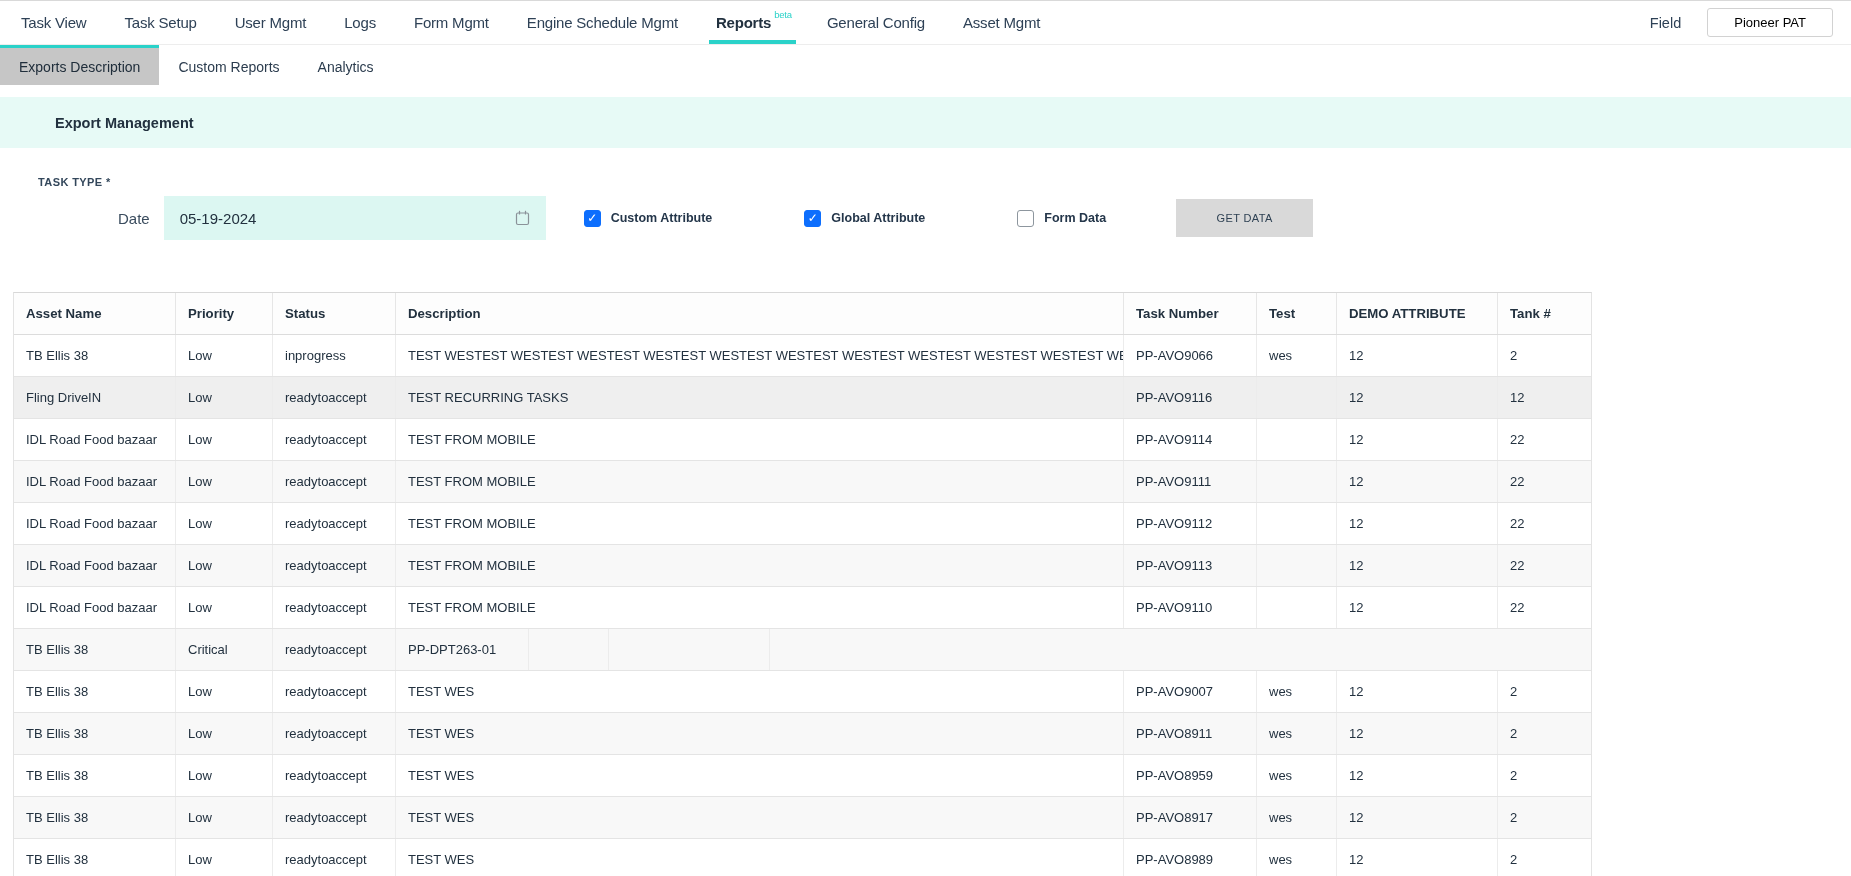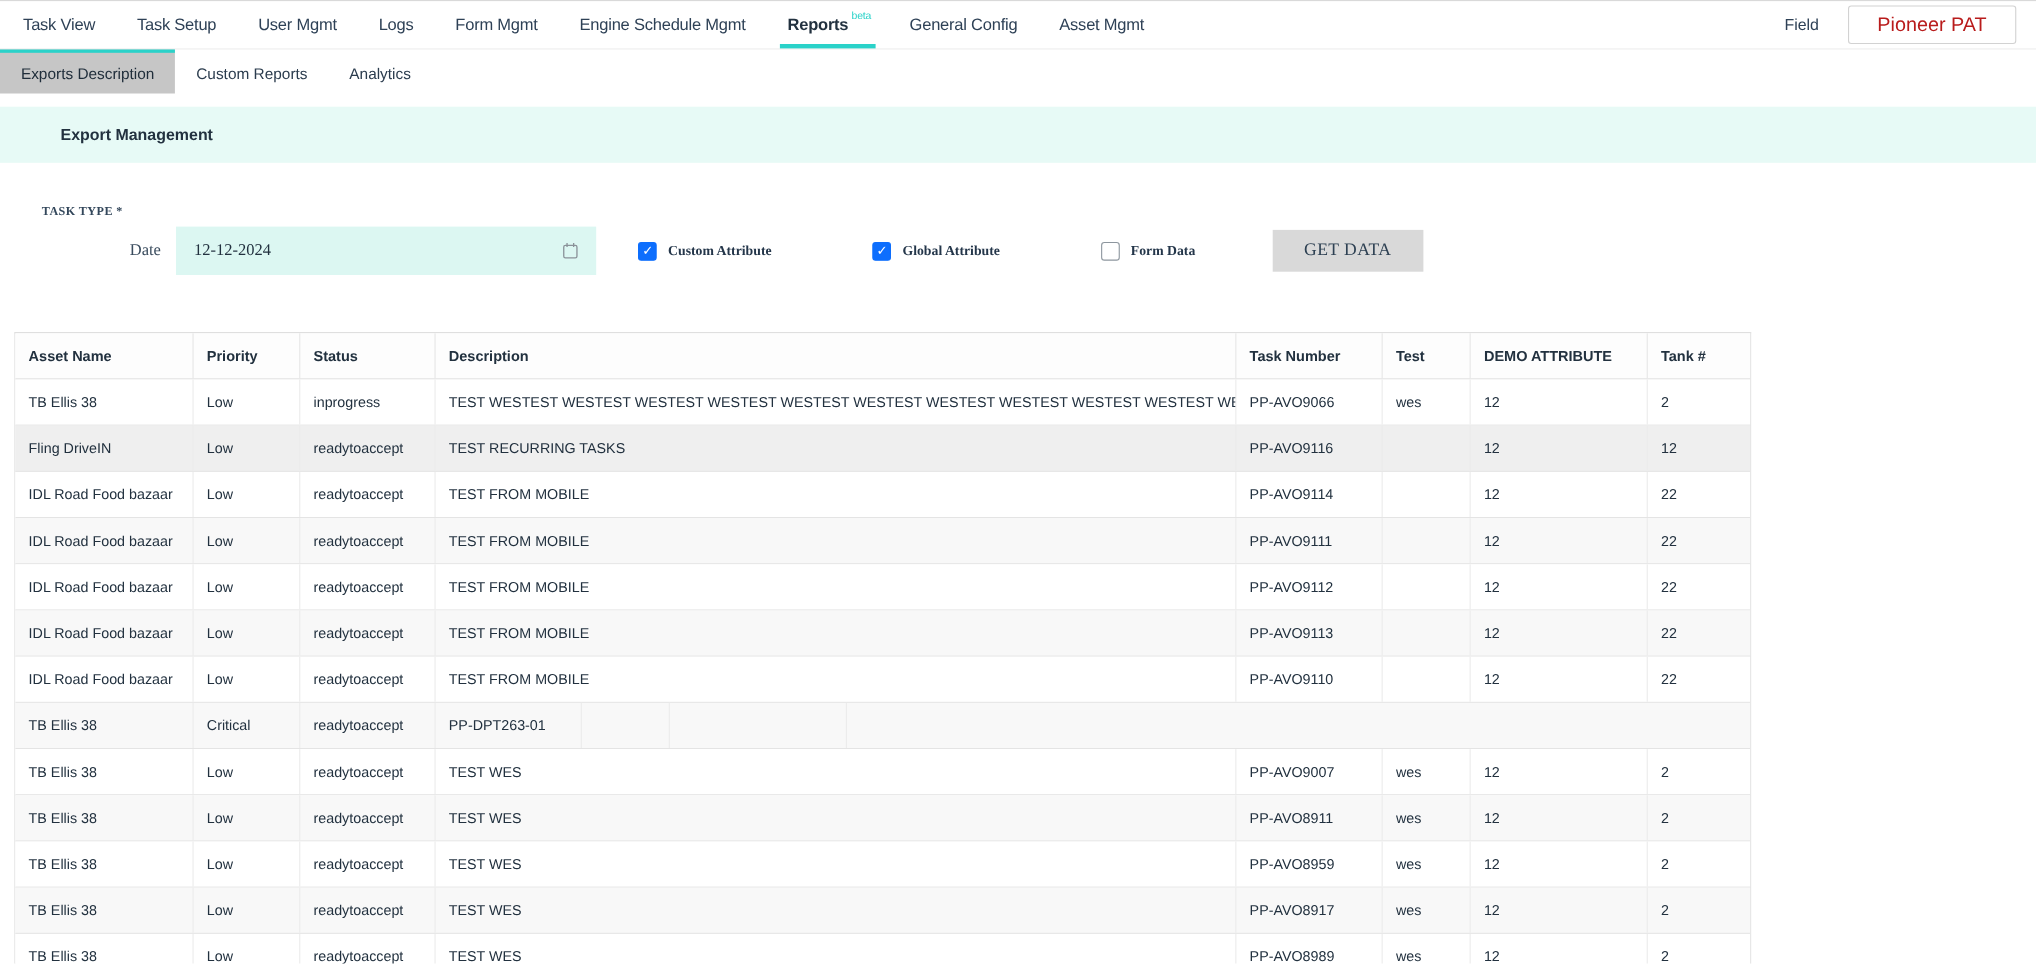--- a/index.html
+++ b/index.html
@@ -13,56 +13,56 @@
   .nav-item { position:relative; height:100%; display:flex; align-items:center;
     padding:0 9px; margin-right:20px; font-size:15px; letter-spacing:-0.2px;
     color:#2e4156; cursor:pointer; white-space:nowrap; }
   .nav-item.active { font-weight:bold; color:#22313f; }
   .nav-item.active::after { content:""; position:absolute; left:2px; right:2px; bottom:0;
     height:4px; background:var(--teal); }
   .beta { color:var(--teal); font-size:9.5px; position:relative; top:-8px; left:3px; font-weight:normal; }
   .topnav-right { display:flex; align-items:center; gap:26px; }
   .field-label { font-size:14.5px; color:#2e4156; }
   .user-box { border:1px solid #d2d2d2; border-radius:3px; padding:6px 26px;
-    color:#b91c1c; font-size:18px; }
+    color:#000000; font-size:13px; }
 
   
   .subtabs { display:flex; align-items:stretch; height:40px; }
   .subtab { display:flex; align-items:center; padding:0 19px; font-size:14px;
     color:#2b3c4e; cursor:pointer; border-top:3px solid transparent; }
   .subtab.active { background:#c6c6c6; border-top:3px solid var(--teal); color:#202e3b; }
 
   
   .section-header { margin-top:12px; height:51px; background:#e7faf6;
     display:flex; align-items:center; padding-left:55px; }
   .section-header span { font-size:14.5px; font-weight:bold; color:#22313f; }
 
   
-  .filters { margin:38px 0 0 36px;font-family:Liberation Serif, serif; }
+  .filters { margin:28px 0 0 36px; }
   .filters .label-row { font-size:11px; font-weight:bold; color:#33475b;
     letter-spacing:0.4px; margin:0 0 8px 2px; }
   .filter-row { display:flex; align-items:center; }
   .input { height:44px; background:var(--mint); display:flex; align-items:center;
     justify-content:space-between; padding:0 16px; font-size:15px; color:#22313f; cursor:text; }
   .tt-input { width:430px; }
   .clear-x { font-size:13px; font-weight:bold; color:#1f2d3a; cursor:pointer; padding:2px; }
   .date-label { margin:0 14px 0 82px; font-size:15px; color:#3a4c5e; }
   .date-input { width:382px; }
   .cal-icon { display:flex; align-items:center; cursor:pointer; }
   .cb-group { display:flex; align-items:center; }
   .cb { display:flex; align-items:center; margin-left:40px; cursor:pointer; }
   .cb:first-child { margin-left:38px; }
   .cb-box { width:17px; height:17px; border-radius:3px; border:1px solid #8d969e;
     background:#fff; display:flex; align-items:center; justify-content:center;
     font-size:12px; color:#fff; }
   .cb-box.checked { background:var(--cb-blue); border-color:var(--cb-blue); }
   .cb-label { margin-left:10px; font-size:12.5px; font-weight:bold; color:#24364a;
     margin-right:52px; }
   .getdata { margin-left:18px; width:137px; height:38px; background:#d9d9d9; border:none;
-    font-family:inherit; font-size:16px; color:#2e4153; letter-spacing:0.4px; cursor:pointer; }
+    font-family:inherit; font-size:11px; color:#2e4153; letter-spacing:0.4px; cursor:pointer; }
 
   
   .tbl { margin:52px 0 0 13px; width:1579px; border-top:1px solid #d8d8d8;
     border-left:1px solid #e3e3e3; border-right:1px solid #e3e3e3; }
   .tr { display:flex; height:42px; border-bottom:1px solid #e4e4e4; background:#fff; }
   .tr.head { background:#fdfdfd; border-bottom:1px solid #dcdcdc; }
   .td, .th { display:flex; align-items:center; padding:0 12px; font-size:13px;
     color:#22313f; white-space:nowrap; overflow:hidden; border-right:1px solid #ececec;
     flex:0 0 auto; }
   .th { font-weight:bold; font-size:13.2px; border-right:1px solid #e6e6e6; }
@@ -120,21 +120,21 @@
 
 <div class="section-header">
   <span>Export Management</span>
 </div>
 
 <div class="filters">
   <div class="label-row">TASK TYPE *</div>
   <div class="filter-row">
     <span class="date-label">Date</span>
     <div class="input date-input">
-      <span>12-12-2024</span>
+      <span>05-19-2024</span>
       <span class="cal-icon">
         <svg width="15" height="16" viewBox="0 0 15 16">
           <rect x="1.5" y="3" width="12" height="11.5" rx="1.5" fill="none" stroke="#8a9299" stroke-width="1.2"></rect>
           <line x1="4.5" y1="0.8" x2="4.5" y2="4.5" stroke="#8a9299" stroke-width="1.2"></line>
           <line x1="10.5" y1="0.8" x2="10.5" y2="4.5" stroke="#8a9299" stroke-width="1.2"></line>
         </svg>
       </span>
     </div>
     <div class="cb-group" id="checkboxes">
         <div class="cb">

